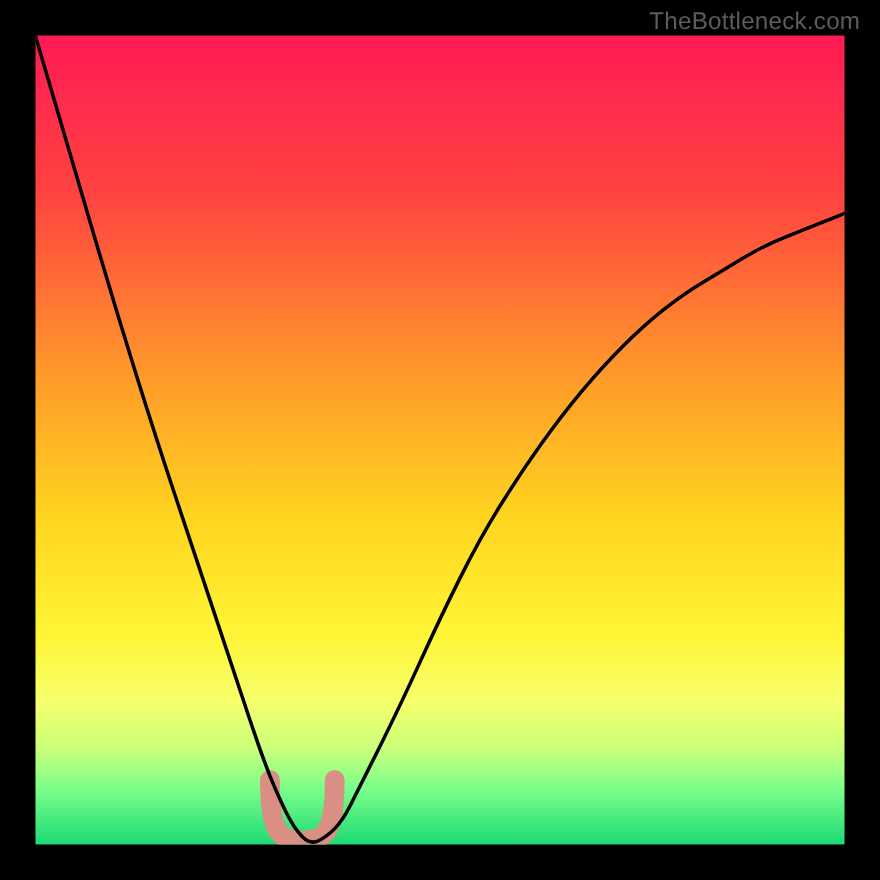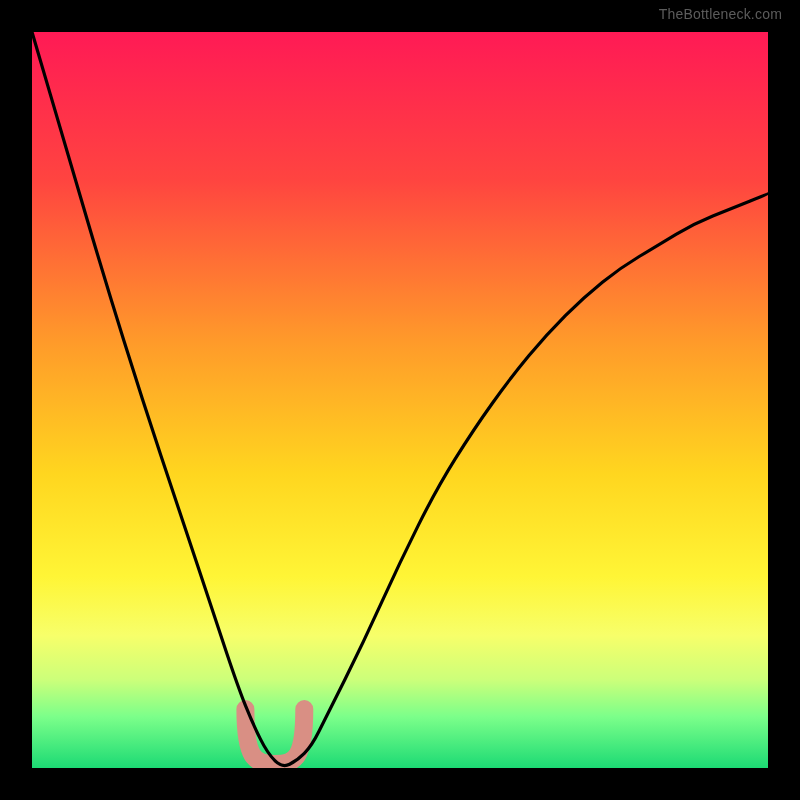--- a/index.html
+++ b/index.html
@@ -34,21 +34,21 @@
     position: absolute;
     inset: 0;
     width: 100%;
     height: 100%;
   }
   .attribution {
     position: absolute;
     top: 6px;
     right: 18px;
     font-family: Arial, Helvetica, sans-serif;
-    font-size: 14px;
+    font-size: 22px;
     font-weight: 500;
     color: #5c5c5c;
     letter-spacing: 0.2px;
   }
 </style>
 </head>
 <body>
 
 <div class="frame">
 

